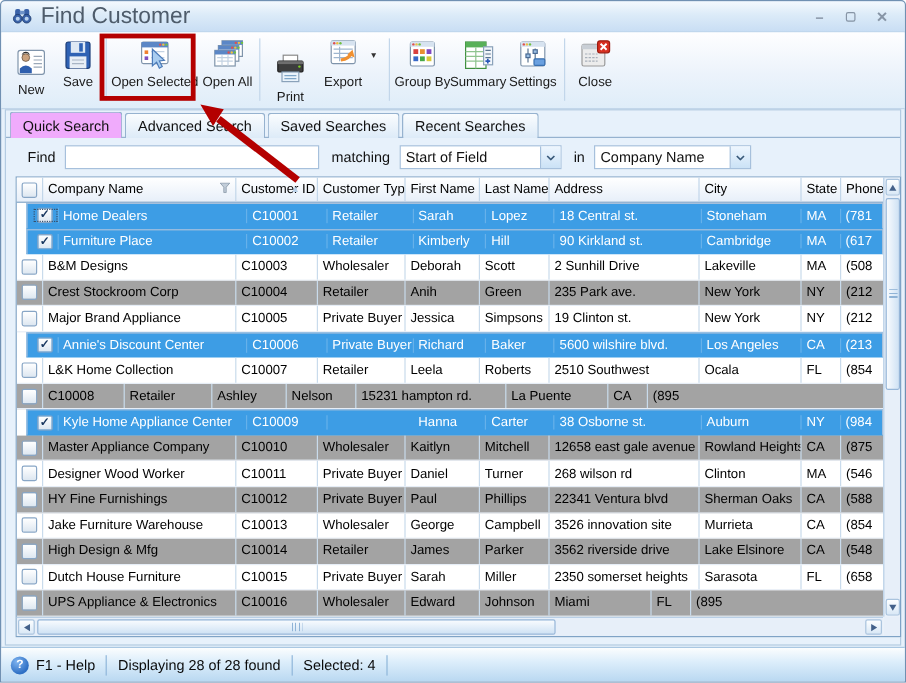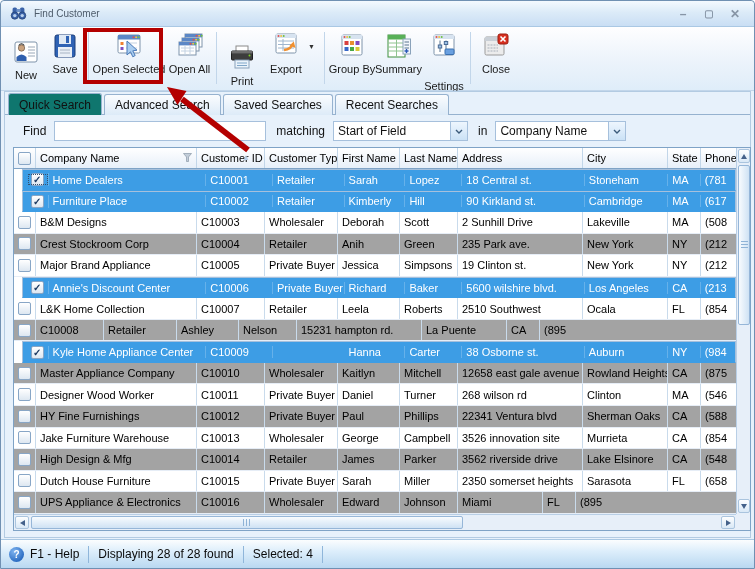--- a/index.html
+++ b/index.html
@@ -3,41 +3,41 @@
 <meta charset="utf-8">
 <style>
   html,body{margin:0;padding:0;background:#fff;}
   *{box-sizing:border-box;}
   .window{position:relative;width:755px;height:569px;font-family:"Liberation Sans",sans-serif;
     background:#e7f1fb;border:1px solid #7090b2;border-radius:4px 4px 0 0;overflow:hidden;}
   
   .titlebar{position:absolute;top:0;left:0;right:0;height:26px;
     background:linear-gradient(#f4f9fe,#dcebf8 45%,#c9def4);border-bottom:1px solid #aac8e4;
     display:flex;align-items:center;padding:0 9px;border-radius:4px 4px 0 0;}
-  .title-text{font-size:10px;color:#4e5c6b;margin-left:7px;}
+  .title-text{font-size:19px;color:#4e5c6b;margin-left:7px;}
   .win-btns{margin-left:auto;display:flex;gap:6px;}
   .win-btn{width:20px;height:18px;display:flex;align-items:center;justify-content:center;
     color:#8795a6;font-size:12px;font-weight:bold;}
   
   .toolbar{position:absolute;top:26px;left:0;right:0;height:64px;
     background:linear-gradient(#fefeff,#ecf3fb 55%,#dfedf9);border-bottom:1px solid #c2d6ea;
     display:flex;align-items:flex-start;padding:3px 0 0 6px;}
   .tb-btn{display:flex;flex-direction:column;align-items:center;height:57px;padding-top:1px;cursor:default;}
   .tb-ic{width:30px;height:30px;display:block;}
   .tb-lb{font-size:11px;color:#1a1a1a;margin-top:2px;white-space:nowrap;}
   .tb-sep{width:1px;height:52px;background:#c2d6ea;margin:2px 3px 0 3px;flex:none;}
   .tb-dd{width:13px;padding-top:13px;font-size:7px;color:#333;text-align:left;}
   
   .tabline{position:absolute;top:113px;left:4px;right:4px;height:1px;background:#96b2cf;z-index:1;}
   .content-frame{position:absolute;top:90px;left:3px;right:3px;height:447px;border:1px solid #b3cbe2;background:#e7f1fb;}
   .tabs{position:absolute;top:92px;left:7px;height:22px;display:flex;gap:2px;z-index:2;}
   .tab{height:21px;margin-top:1px;padding:0 10px;font-size:12px;color:#111;display:flex;align-items:center;
     border:1px solid #96b2cf;border-bottom:none;border-radius:3px 3px 0 0;
     background:linear-gradient(#fafcfe,#ddebf8);}
-  .tab.active{height:22px;margin-top:0;background:#0f766e;position:relative;z-index:3;}
+  .tab.active{height:22px;margin-top:0;background:#f0abfc;position:relative;z-index:3;}
   
   .findrow{position:absolute;top:119px;left:0;right:0;height:22px;display:flex;align-items:center;
     font-size:12px;color:#111;padding-left:22px;}
   .find-input{width:212px;height:20px;margin-left:8px;border:1px solid #a6c0dc;background:#fff;
     font-family:"Liberation Sans",sans-serif;font-size:12px;padding:0 3px;outline:none;}
   .lbl-matching{margin-left:10px;}
   .lbl-in{margin-left:10px;}
   .sel{height:20px;margin-left:8px;border:1px solid #a6c0dc;background:#fff;display:flex;align-items:center;
     font-size:12px;padding-left:4px;}
   .sel .chev{margin-left:auto;width:17px;height:18px;border-left:1px solid #a6c0dc;
@@ -253,21 +253,21 @@
    <line x1="4" y1="20" x2="21" y2="20" stroke="#8fc48f"></line>
             <line x1="12.5" y1="8.5" x2="12.5" y2="26" stroke="#8fc48f"></line>
    <rect x="19" y="8" width="7.5" height="15" fill="#f2f6fb" stroke="#8aa2ba"></rect>
    <line x1="20.5" y1="11" x2="25" y2="11" stroke="#5a7490"></line>
             <line x1="20.5" y1="14" x2="25" y2="14" stroke="#5a7490"></line>
    <line x1="20.5" y1="17" x2="25" y2="17" stroke="#5a7490"></line>
    <path d="M20.5 20 h4 m-2 -2 v4" stroke="#2858b8" stroke-width="1.4"></path>
           </svg></span>
         <span class="tb-lb">Summary</span>
       </div>
-      <div class="tb-btn" style="width: 46px; gap: 17px;">
+      <div class="tb-btn" style="width: 46px;">
         <span class="tb-ic"><svg viewBox="0 0 30 30">
             <rect x="5" y="4" width="20" height="20" rx="1.5" fill="#fff" stroke="#7f94ab"></rect>
    <rect x="5" y="4" width="20" height="4" fill="#d7e3f0"></rect>
             <circle cx="7.5" cy="6" r="1" fill="#e05050"></circle>
             <circle cx="10.1" cy="6" r="1" fill="#f0c040"></circle>
             <circle cx="12.7" cy="6" r="1" fill="#70c040"></circle>
    <line x1="11" y1="9.5" x2="11" y2="21" stroke="#5a7490"></line>
             <line x1="17" y1="9.5" x2="17" y2="21" stroke="#5a7490"></line>
    <rect x="9.3" y="14" width="3.4" height="3" fill="#9cc0e4" stroke="#4a6a94"></rect>
    <rect x="15.3" y="10.5" width="3.4" height="3" fill="#9cc0e4" stroke="#4a6a94"></rect>

